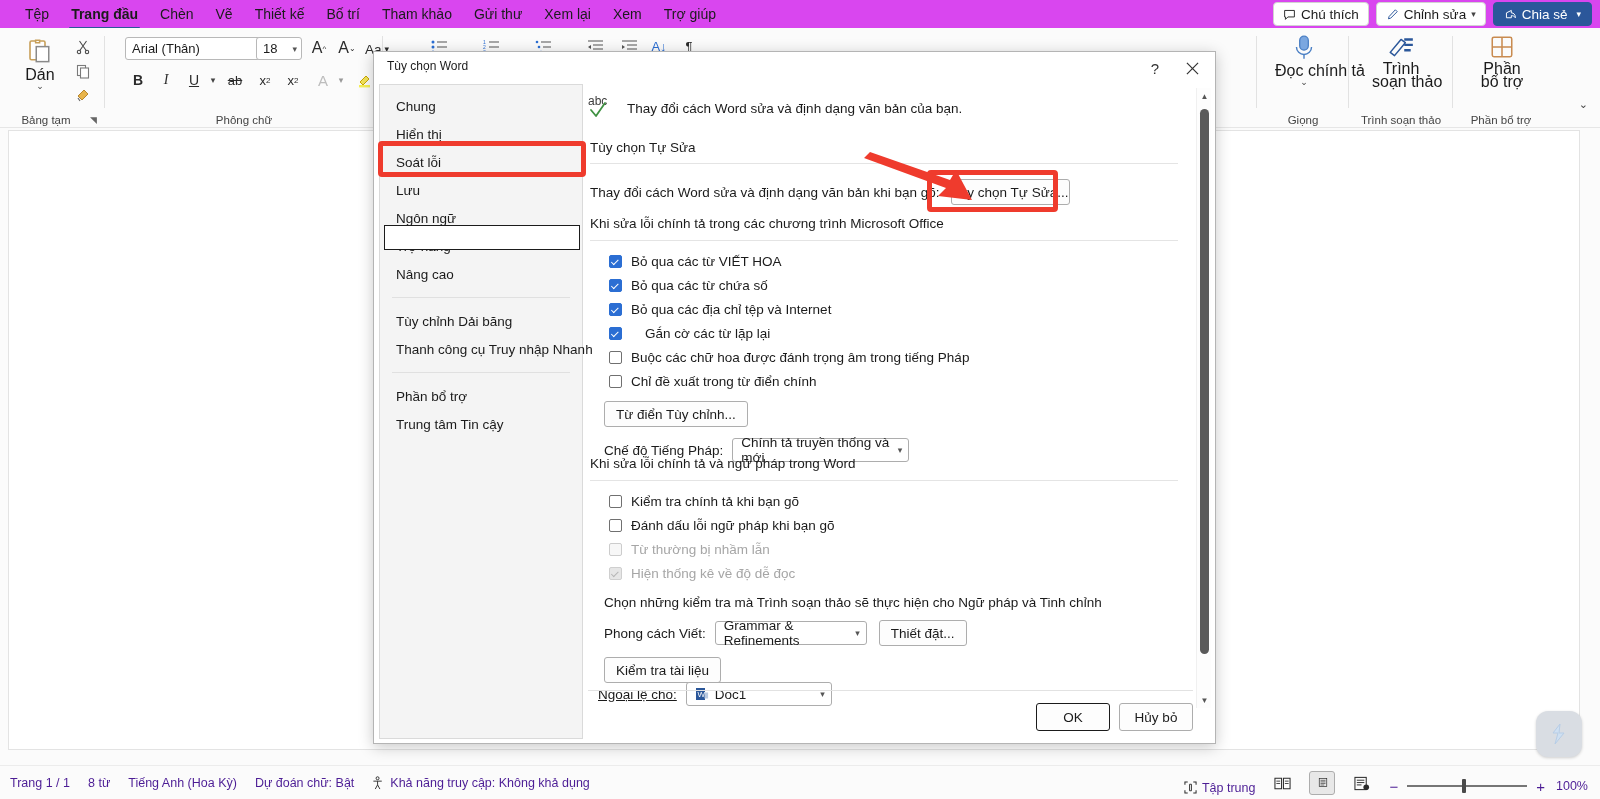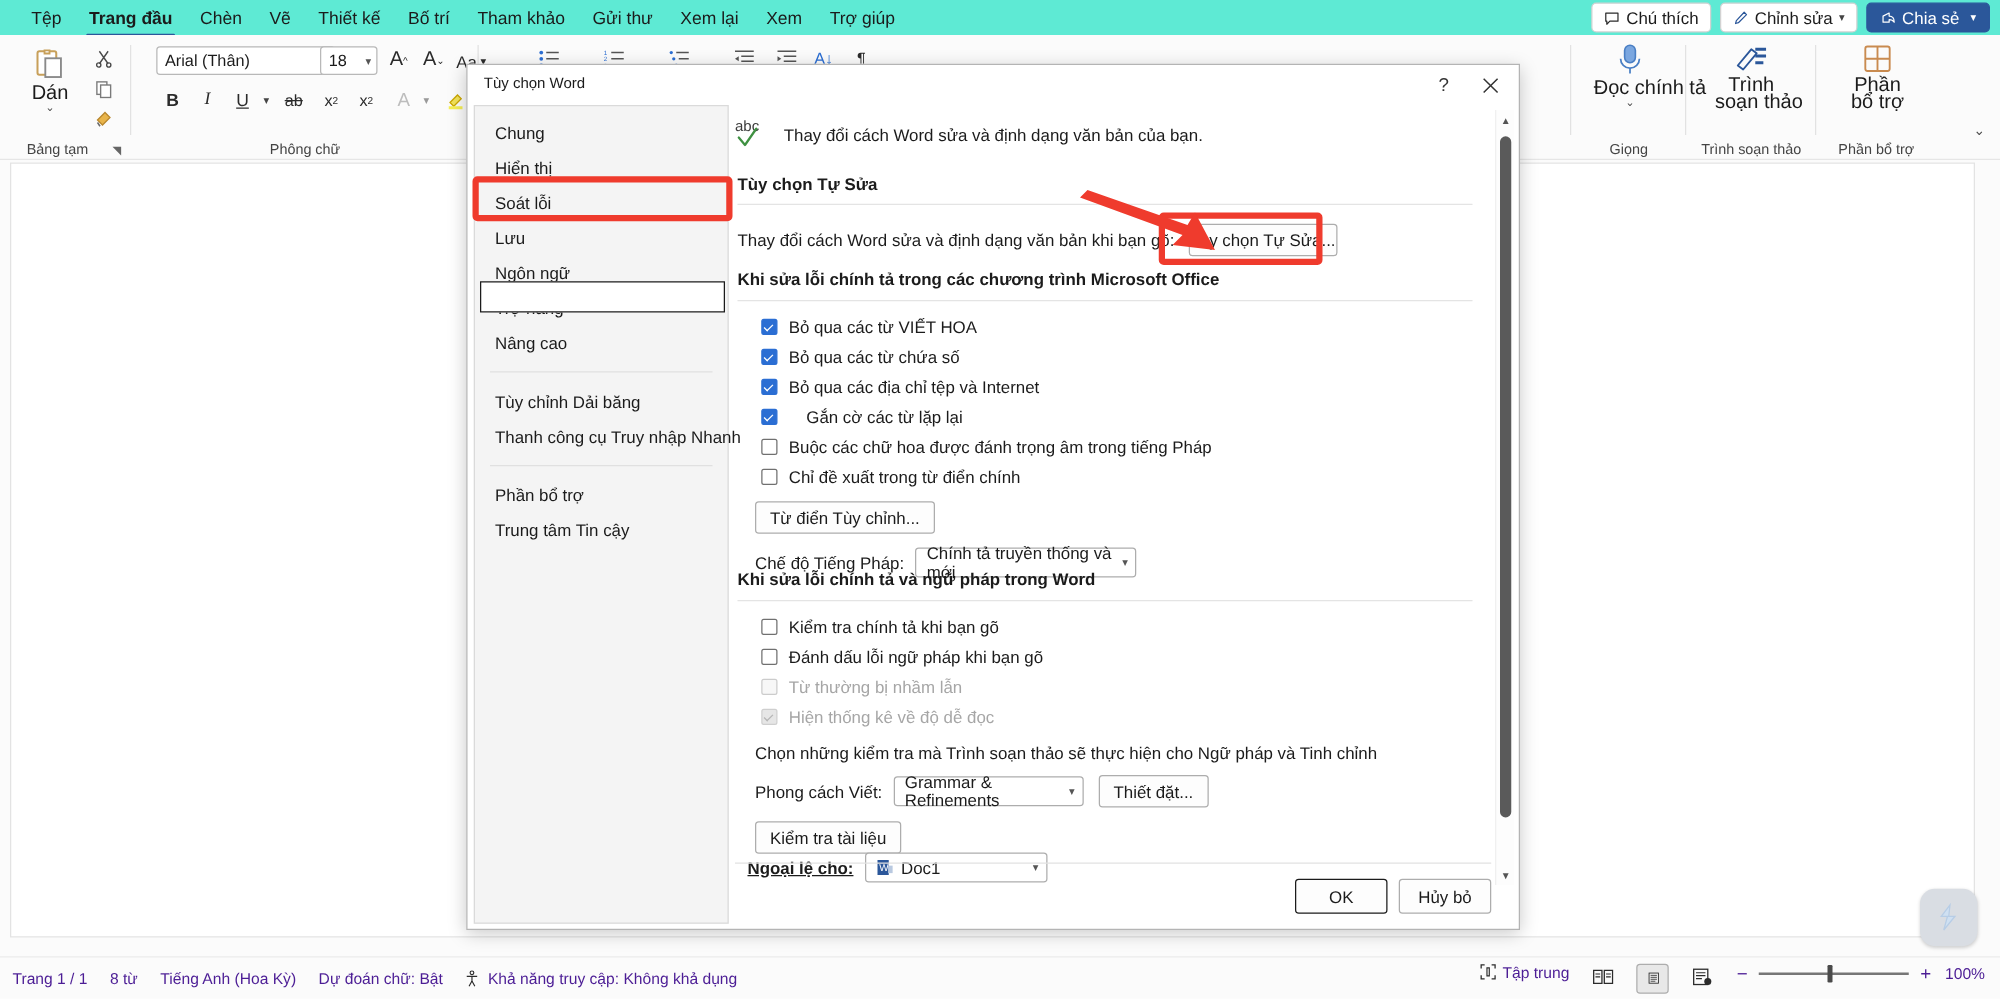--- a/index.html
+++ b/index.html
@@ -8,21 +8,21 @@
     width:1600px; height:799px; overflow:hidden;
     font-family:"Liberation Sans", sans-serif;
     background:#ffffff; color:#1b1b1b;
     -webkit-font-smoothing:antialiased;
   }
   .app { position:relative; width:1600px; height:799px; background:#fbfbfb; }
 
   
   .titlebar{
     position:absolute; left:0; top:0; width:1600px; height:28px;
-    background:#5eead4; display:flex; align-items:center;
+    background:#d946ef; display:flex; align-items:center;
   }
   .tabs{ display:flex; align-items:center; height:28px; padding-left:14px; gap:0px; }
   .tab{
     position:relative; font-size:14px; color:#1b1b1b; padding:3px 11px 4px 11px;
     white-space:nowrap; cursor:default;
   }
   .tab.active{ font-weight:bold; }
   .tab.active::after{
     content:""; position:absolute; left:9px; right:9px; bottom:-3px;
     height:2px; background:#2b579a; border-radius:2px;
@@ -73,21 +73,21 @@
     background:#fff; border:1px solid #e3e3e3;
   }
 
   
   .status{
     position:absolute; left:0; bottom:0; width:1600px; height:34px;
     background:#fbfbfb; border-top:1px solid #ececec;
     display:flex; align-items:center; font-size:12.5px; color:#4c1d95;
   }
   .sleft{ display:flex; align-items:center; gap:18px; padding-left:10px; }
-  .sright{ margin-left:auto; display:flex; align-items:flex-start; gap:14px; padding-right:12px; }
+  .sright{ margin-left:auto; display:flex; align-items:flex-end; gap:14px; padding-right:12px; }
   .vbtn{ width:26px; height:22px; display:flex; align-items:center; justify-content:center; border-radius:3px; }
   .vbtn.sel{ background:#e8e8e8; }
   .zoomrow{ display:flex; align-items:center; gap:9px; }
   .ztrack{ position:relative; width:120px; height:2px; background:#767676; }
   .zthumb{ position:absolute; left:55px; top:-6px; width:4px; height:14px; background:#4a4a4a; border-radius:1px; }
   .zpct{ min-width:34px; text-align:right; }
 
   .copilot{
     position:absolute; right:18px; bottom:42px; width:46px; height:46px;
     border-radius:12px; background:#d9dde3;
@@ -119,21 +119,21 @@
     position:absolute; left:4px; top:140px; width:196px; height:25px;
     background:#fff; border:1.5px solid #1b1b1b;
   }
 
   .body{
     position:absolute; left:214px; top:36px; width:620px; height:620px; overflow:hidden;
   }
   .intro{ position:absolute; left:0; top:4px; display:flex; align-items:flex-start; gap:9px; }
   .introtxt{ font-size:13.5px; color:#1b1b1b; padding-top:9px; }
 
-  .sechead{ font-size:13.5px; font-weight:bold; color:#1b1b1b; }
+  .sechead{ font-size:13.5px; font-weight:normal; color:#1b1b1b; }
   .hr{ height:1px; background:#e4e4e4; }
 
   .row{ display:flex; align-items:center; }
   .lbl{ font-size:13.5px; color:#1b1b1b; }
   .lbl.dim{ color:#a6a6a6; }
   .u{ text-decoration:underline; }
 
   .cb{
     width:13px; height:13px; border:1px solid #707070; background:#fff; border-radius:2px;
     display:inline-flex; align-items:center; justify-content:center; flex:0 0 auto;

